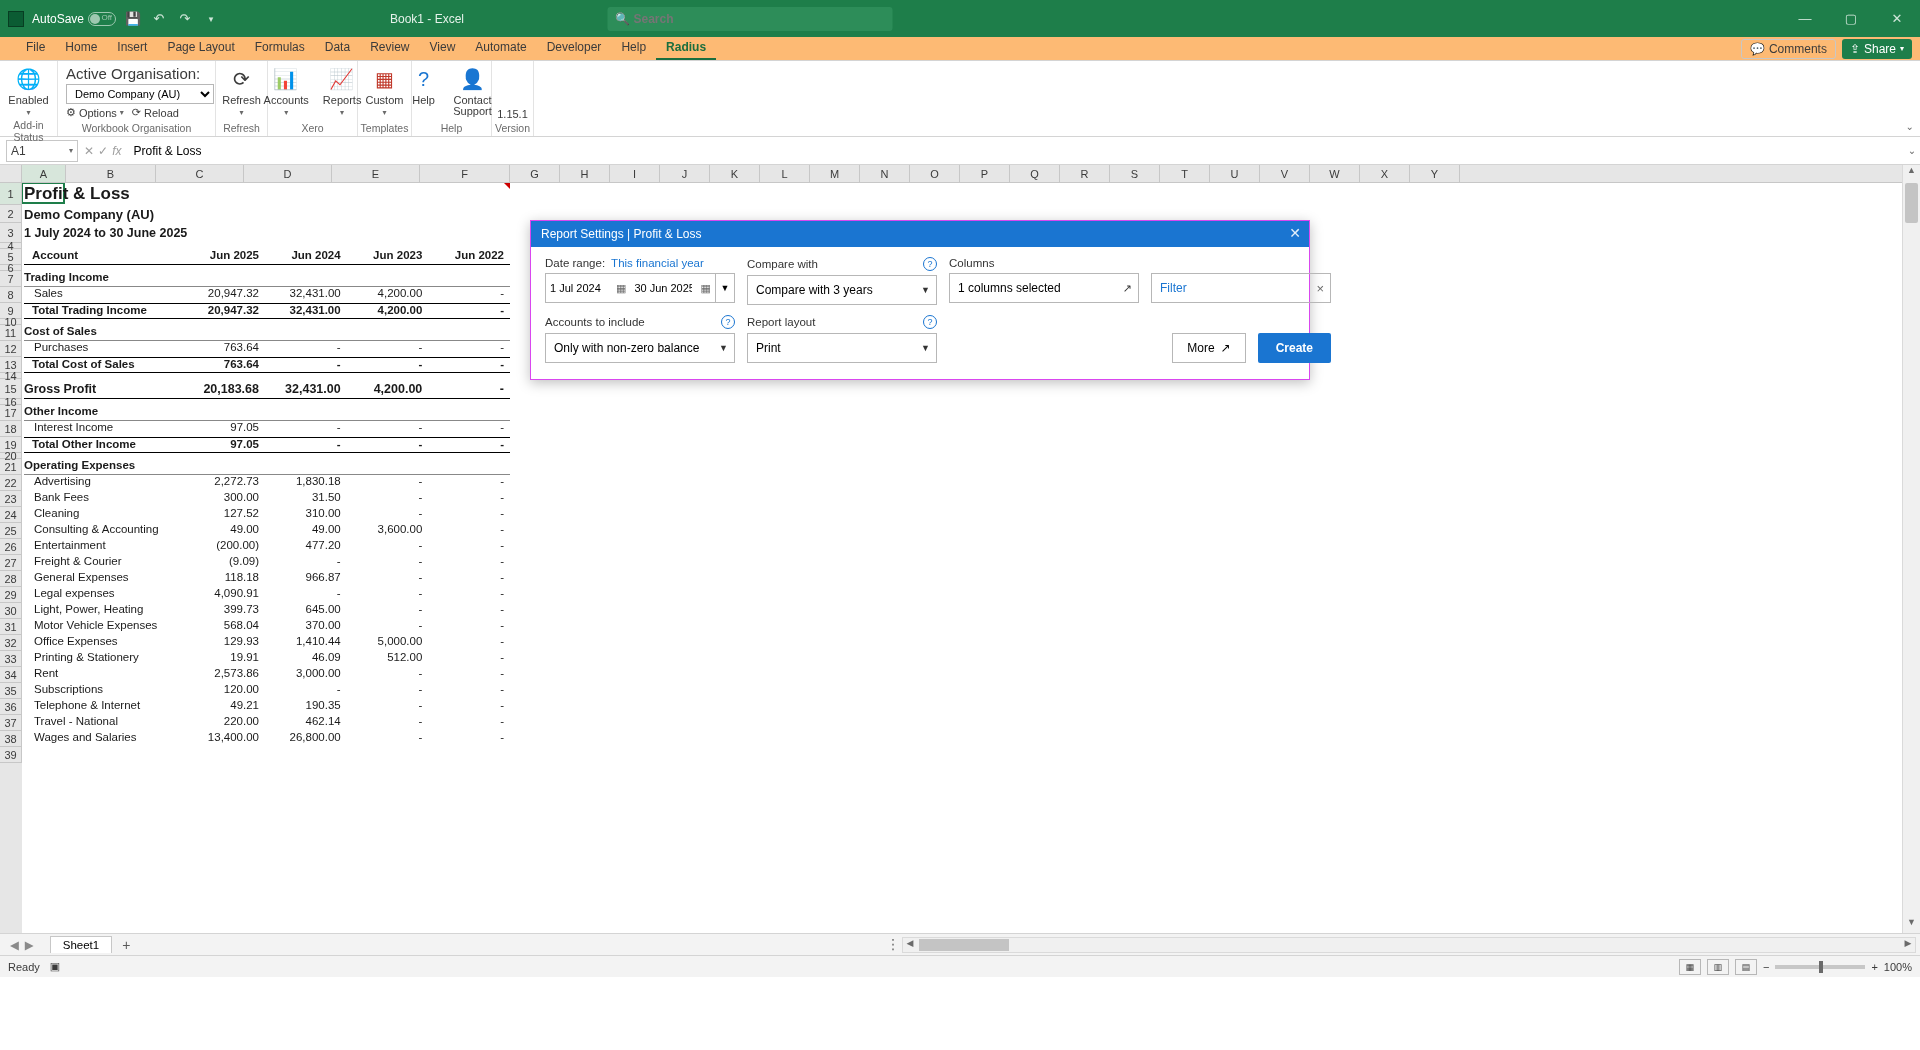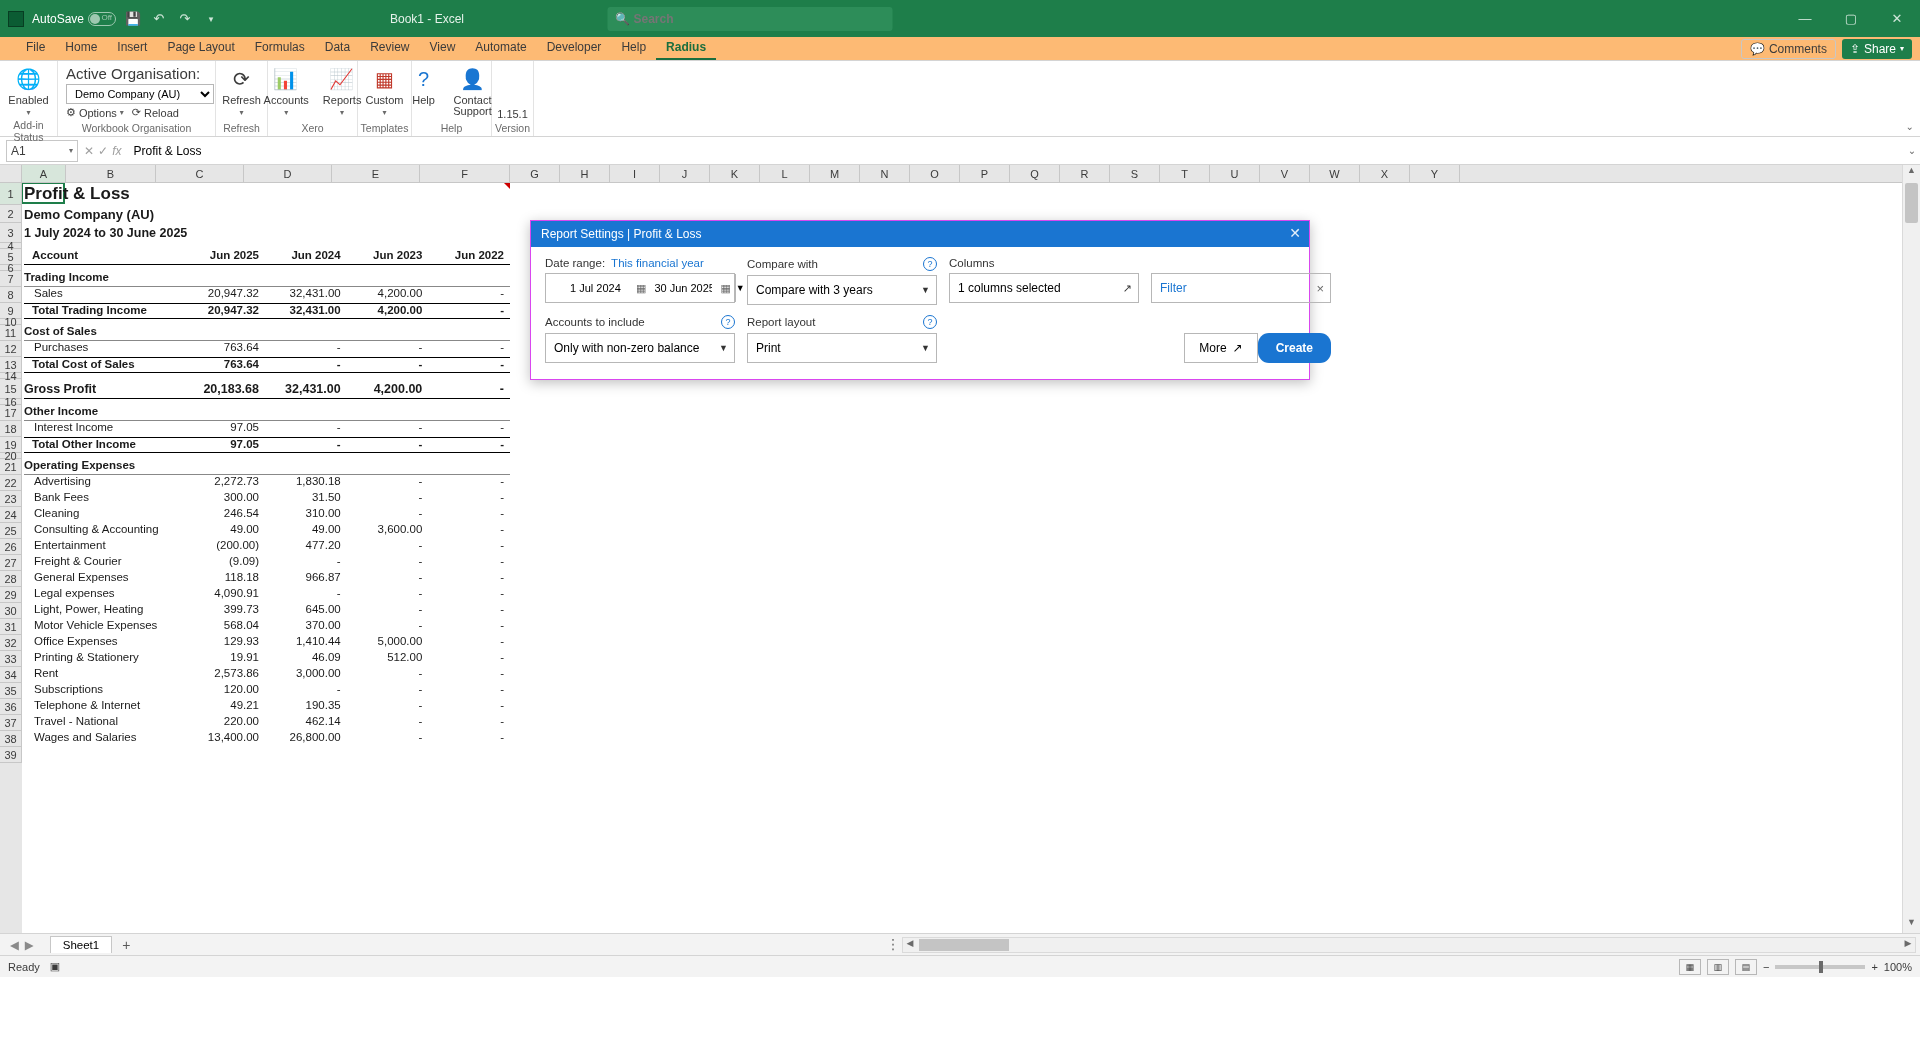--- a/index.html
+++ b/index.html
@@ -94,31 +94,31 @@
 .gprow .cn { width: 82px; text-align: right; padding-right: 6px; }
 
 
 .pane { position: absolute; left: 530px; top: 220px; width: 780px; height: 160px; background: #fff; border: 1px solid #d946ef; box-shadow: 0 3px 12px rgba(0,0,0,.25); font-size: 12px; z-index: 10; }
 .pane-title { height: 26px; background: #1a75d1; color: #fff; display: flex; align-items: center; padding: 0 10px; position: relative; }
 .pane-close { position: absolute; right: 8px; top: 4px; font-size: 14px; color: #e4effa; cursor: pointer; }
 .pane-body { padding: 10px 14px; display: grid; grid-template-columns: 190px 190px 190px 180px; gap: 10px 12px; }
 .fld-label { font-size: 11.5px; color: #333; margin-bottom: 4px; display: flex; align-items: center; gap: 6px; }
 .fld-hint { color: #1a75d1; }
 .help-ic { width: 14px; height: 14px; border: 1px solid #1a75d1; border-radius: 50%; color: #1a75d1; font-size: 9px; display: inline-flex; align-items: center; justify-content: center; margin-left: auto; }
-.daterange { display: flex; border: 1px solid #b7b7b7; height: 30px; align-items: center; position: relative; padding-left: 20px; }
+.daterange { display: flex; border: 1px solid #b7b7b7; height: 30px; align-items: center; position: relative; }
 .daterange input { border: none; width: 66px; font-size: 11px; padding: 0 4px; }
 .daterange .cal { font-size: 11px; color: #6a6a6a; padding: 0 4px; }
 .daterange .dd { width: 22px; text-align: center; border-left: 1px solid #b7b7b7; align-self: stretch; display: flex; align-items: center; justify-content: center; font-size: 9px; }
 .selbox { border: 1px solid #b7b7b7; height: 30px; display: flex; align-items: center; padding: 0 8px; position: relative; }
 .selbox .dd { position: absolute; right: 6px; font-size: 9px; color: #333; }
 .selbox .ext { position: absolute; right: 6px; font-size: 11px; color: #333; }
 .filterbox { border: 1px solid #b7b7b7; height: 30px; display: flex; align-items: center; padding: 0 8px; color: #1a75d1; position: relative; }
 .filterbox .x { position: absolute; right: 6px; color: #6a6a6a; font-size: 13px; }
 .more-btn { border: 1px solid #b7b7b7; height: 30px; display: inline-flex; align-items: center; padding: 0 14px; gap: 6px; }
-.create-btn { background: #1a75d1; color: #fff; height: 30px; display: inline-flex; align-items: center; padding: 0 18px; font-weight: 600; border-radius: 11px; }
+.create-btn { background: #1a75d1; color: #fff; height: 30px; display: inline-flex; align-items: center; padding: 0 18px; font-weight: 600; border-radius: 2px; }
 
 
 .sheetbar { height: 22px; border-top: 1px solid #d4d4d4; display: flex; align-items: center; font-size: 11.5px; background: #f3f3f3; position: relative; }
 .sheetbar .nav { display: flex; gap: 6px; padding: 0 10px; color: #8a8a8a; }
 .sheet-tab { background: #fff; border: 1px solid #c7c7c7; border-bottom: none; padding: 2px 12px; margin-left: 6px; }
 .add-sheet { padding: 0 10px; color: #5a5a5a; font-size: 14px; }
 .sheetbar .hscroll { position: absolute; right: 4px; left: 902px; height: 16px; top: 3px; background: #f0f0f0; border: 1px solid #dadada; }
 .sheetbar .hscroll .thumb { position: absolute; left: 16px; width: 90px; top: 1px; bottom: 1px; background: #c4c4c4; }
 .sheetbar .hscroll .al, .sheetbar .hscroll .ar { position: absolute; top: 0; width: 14px; text-align: center; font-size: 9px; color: #6a6a6a; }
 .sheetbar .hscroll .al { left: 0; }
@@ -446,21 +446,21 @@
           </div>
           <div class="datarow">
             <div class="c0">Bank Fees</div>
             <div class="cn">300.00</div>
             <div class="cn">31.50</div>
             <div class="cn">-</div>
             <div class="cn">-</div>
           </div>
           <div class="datarow">
             <div class="c0">Cleaning</div>
-            <div class="cn">246.54</div>
+            <div class="cn">127.52</div>
             <div class="cn">310.00</div>
             <div class="cn">-</div>
             <div class="cn">-</div>
           </div>
           <div class="datarow">
             <div class="c0">Consulting &amp; Accounting</div>
             <div class="cn">49.00</div>
             <div class="cn">49.00</div>
             <div class="cn">3,600.00</div>
             <div class="cn">-</div>
@@ -625,21 +625,21 @@
       <div class="fld-label">
         <span>Report layout</span>
         <span class="help-ic">?</span>
       </div>
       <div class="selbox">
         <span>Print</span>
         <span class="dd">▼</span>
       </div>
     </div>
     <div></div>
-    <div style="display:flex; gap:0; justify-content:flex-end; align-items:flex-end;">
+    <div style="display:flex; gap:12px; justify-content:flex-end; align-items:flex-end;">
       <div class="more-btn">
         <span>More</span>
         <span>↗</span>
       </div>
       <div class="create-btn">
         <span>Create</span>
       </div>
     </div>
   </div>
 </div>

